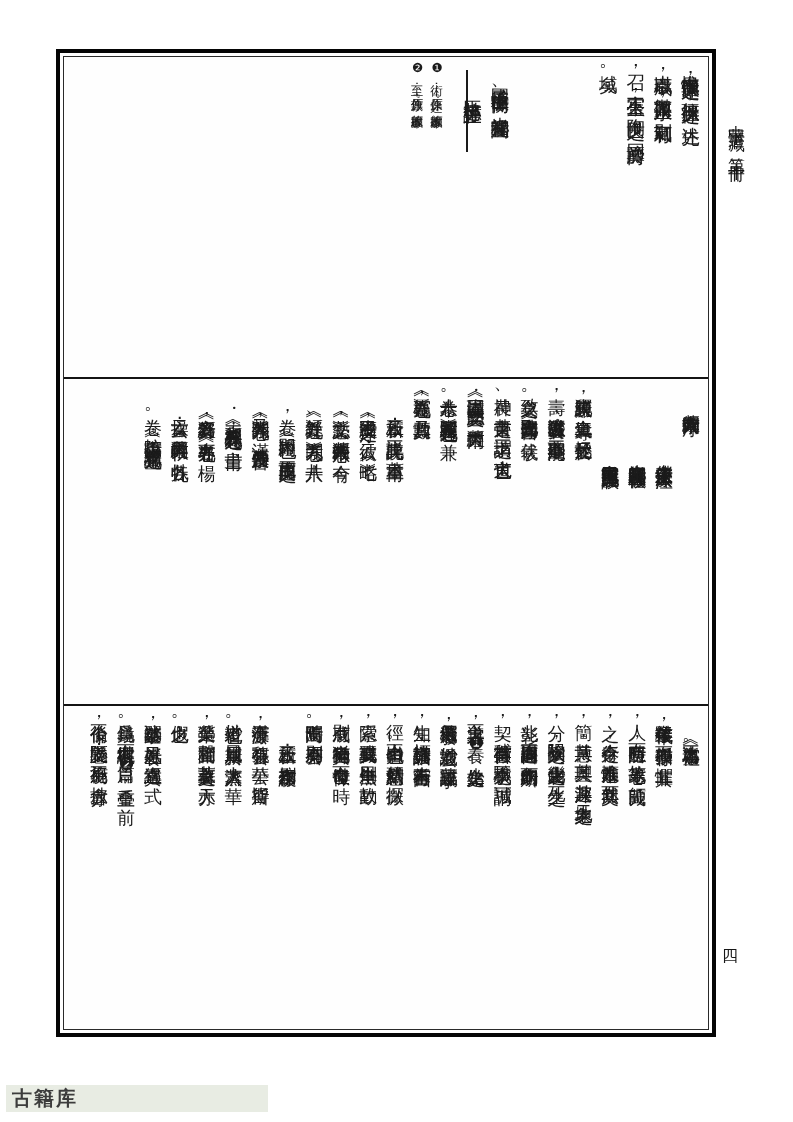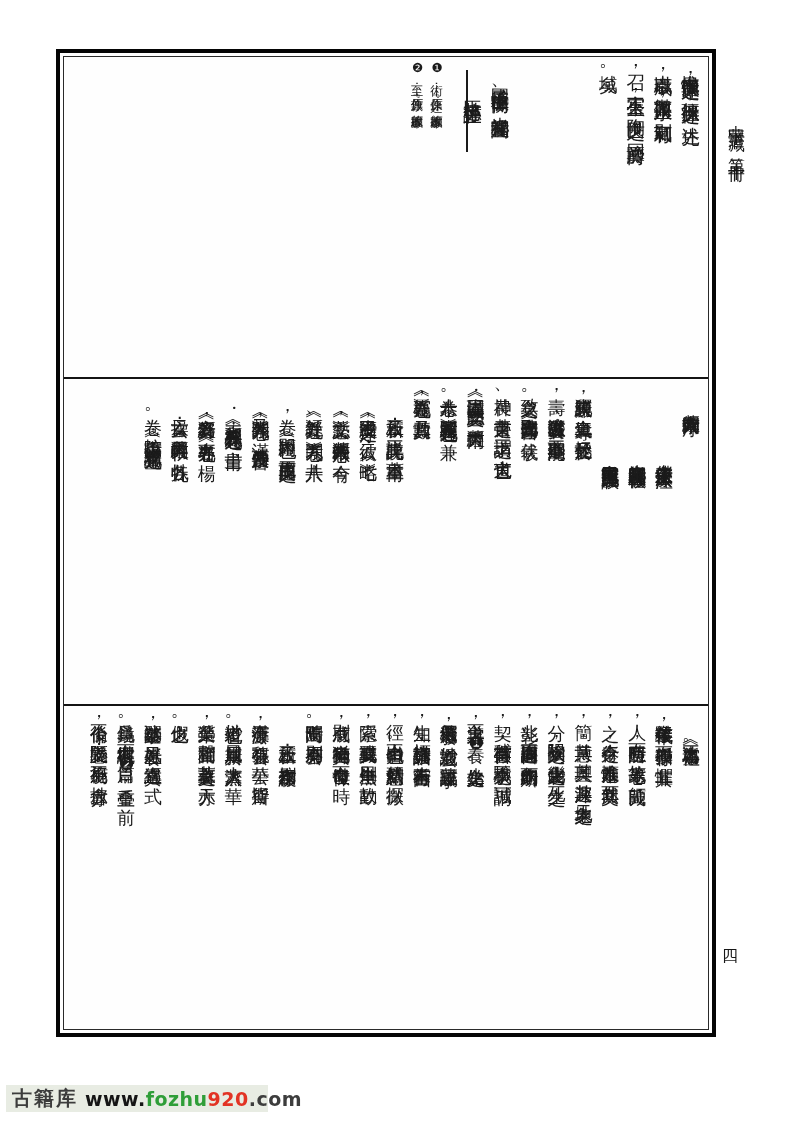--- a/index.html
+++ b/index.html
@@ -41,21 +41,21 @@
   .ind-sm{text-indent:14px;}
   .ind-md{text-indent:26px;}
   .fn{font-size:12.5px;line-height:19.5px;letter-spacing:0.5px;}
   .title{font-size:27px;line-height:48px;text-indent:16px;letter-spacing:5px;}
   .byline{font-size:14.5px;line-height:26.5px;text-indent:66px;letter-spacing:1.5px;}
   
   .fn-rule{position:absolute;left:402px;top:13px;width:2px;height:82px;background:#1a1a1a;}
   
   .wm{
     position:absolute;left:6px;top:1085px;width:262px;height:27px;
-    background:#e8ece3;display:flex;align-items:center;
+    background:#e8ece3;display:flex;
     font-family:"DejaVu Sans","Liberation Sans",sans-serif;font-weight:bold;
     white-space:nowrap;
   }
   .wm-name{color:#3c3c3c;font-size:20px;letter-spacing:2px;margin:0 7px 0 6px;}
   .wm-url{font-size:19px;letter-spacing:0.5px;}
   .wm-www{color:#151515;}
   .wm-green{color:#2f9e38;}
   .wm-red{color:#e23324;}
   .wm-com{color:#3d3d3d;}
 </style>
@@ -139,16 +139,15 @@
           <div class="col">冰弱齡慕道，夙好養生，幸遇真經，式</div>
           <div class="col">爲龜鏡。而世本紕繆，篇目❷重叠，前</div>
           <div class="col">後不倫，文義懸隔；施行不易，披會亦</div>
         </div>
 
     </div>
   </div>
 
   <div class="wm">
     <span class="wm-name">古籍库</span>
-    <span class="wm-url"><span class="wm-www">www.</span><span class="wm-green">fozhu</span><span class="wm-red">920</span><span class="wm-com">.com</span></span>
   </div>
 
 </div>
 
 </body></html>

